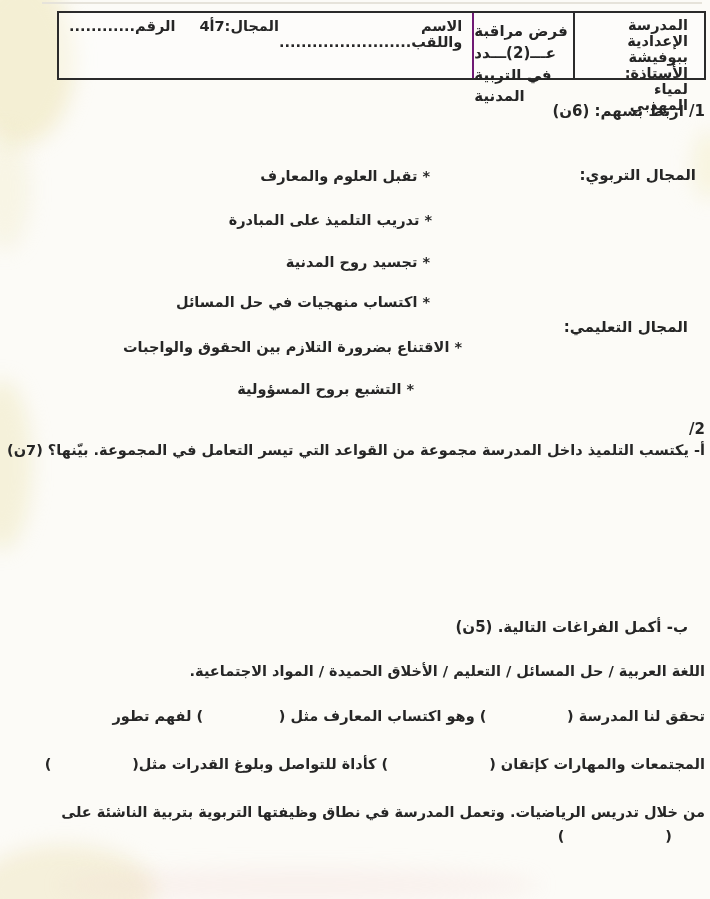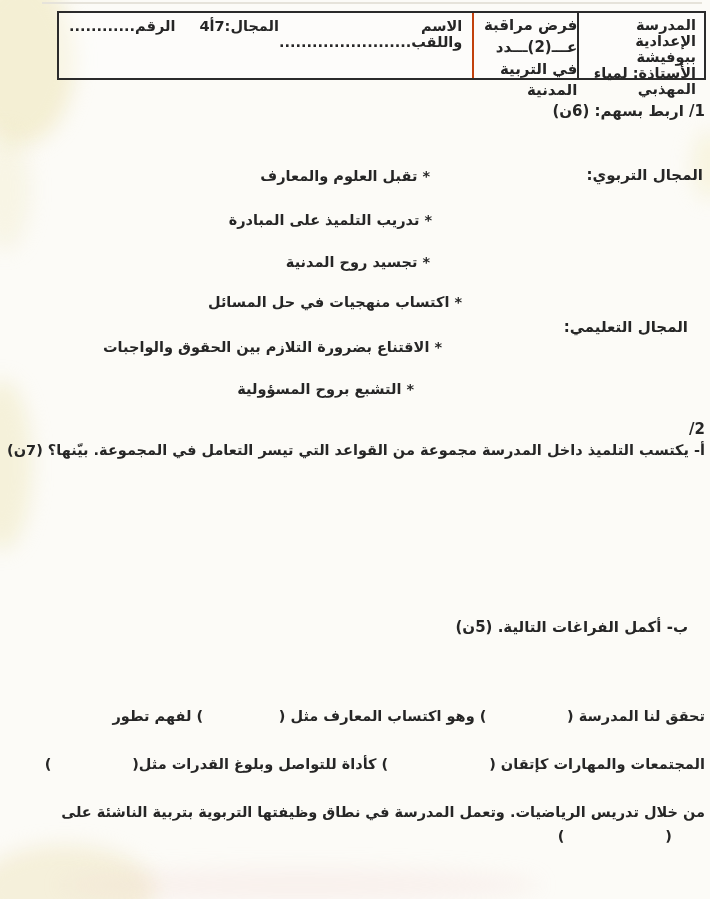--- a/index.html
+++ b/index.html
@@ -28,49 +28,49 @@
     position:absolute; top:11px; left:57px; width:649px; height:69px;
     border:2px solid #2b2b2b;
     display:flex; direction:rtl;
     background:rgba(255,255,255,0.4);
   }
   .cell { height:100%; }
   .cell-school {
     width:227px;
     border-left:2px solid #2b2b2b;
     display:flex; flex-direction:column; justify-content:space-between;
-    padding:4px 8px 5px;
+    padding:4px 16px 5px;
     direction:rtl; text-align:right; font-size:14.5px;
   }
   .cell-exam {
     width:200px;
-    border-left:2px solid #c2410c;
-    text-align:right; direction:rtl;
-    padding-top:2px; font-size:15px; line-height:1.45;
+    border-left:2px solid #701a75;
+    text-align:left; direction:rtl;
+    padding-top:8px; font-size:15px; line-height:1.45;
   }
   .cell-student {
     flex:1;
     display:flex; flex-direction:row; justify-content:space-between;
     padding:5px 10px 6px;
     direction:rtl; text-align:right; font-size:14.5px;
   }
   .student-line2 { display:flex; direction:rtl; gap:24px; }
 
   .abs { position:absolute; direction:rtl; text-align:left; white-space:nowrap; }
 
   .q1-heading   { top:102px; right:5px;  font-size:15px; }
-  .match-label-1{ top:166px; right:7px;  font-size:15px; }
+  .match-label-1{ top:166px; right:14px;  font-size:15px; }
   .match-label-2{ top:318px; right:22px; font-size:15px; }
 
   .match-item { font-size:14.5px; }
   .match-item.i0 { top:168px; right:280px; }
   .match-item.i1 { top:212px; right:278px; }
   .match-item.i2 { top:254px; right:280px; }
-  .match-item.i3 { top:294px; right:248px; }
-  .match-item.i4 { top:339px; right:268px; }
+  .match-item.i3 { top:294px; right:280px; }
+  .match-item.i4 { top:339px; right:248px; }
   .match-item.i5 { top:381px; right:296px; }
 
   .q2-number    { top:420px; right:5px;  font-size:15px; }
   .q2-part-a    { top:442px; right:5px;  font-size:14.5px; }
   .q2-part-b    { top:618px; right:22px; font-size:15px; }
   .word-bank    { top:663px; right:5px;  font-size:14.5px; }
   .fill-1       { top:708px; right:5px;  font-size:14.5px; }
   .fill-2       { top:756px; right:5px;  font-size:14.5px;margin-left:31px; }
   .fill-3       { top:804px; right:5px;  font-size:14.5px;margin-left:20px; }
   .fill-4       { top:828px; right:38px; font-size:14.5px; }
@@ -114,19 +114,20 @@
   <div class="abs match-item i0">* تقبل العلوم والمعارف</div>
   <div class="abs match-item i1">* تدريب التلميذ على المبادرة</div>
   <div class="abs match-item i2">* تجسيد روح المدنية</div>
   <div class="abs match-item i3">* اكتساب منهجيات في حل المسائل</div>
   <div class="abs match-item i4">* الاقتناع بضرورة التلازم بين الحقوق والواجبات</div>
   <div class="abs match-item i5">* التشبع بروح المسؤولية</div>
 
   <div class="abs q2-number">2/</div>
   <div class="abs q2-part-a">أ- يكتسب التلميذ داخل المدرسة مجموعة من القواعد التي تيسر التعامل في المجموعة. بيّنها؟ (7ن)</div>
   <div class="abs q2-part-b">ب- أكمل الفراغات التالية. (5ن)</div>
+  <div class="abs word-bank">اللغة العربية / حل المسائل / التعليم / الأخلاق الحميدة / المواد الاجتماعية.</div>
 
   <div class="abs fill-1">تحقق لنا المدرسة (&nbsp;&nbsp;&nbsp;&nbsp;&nbsp;&nbsp;&nbsp;&nbsp;&nbsp;&nbsp;&nbsp;&nbsp;&nbsp;&nbsp;&nbsp;&nbsp;) وهو اكتساب المعارف مثل (&nbsp;&nbsp;&nbsp;&nbsp;&nbsp;&nbsp;&nbsp;&nbsp;&nbsp;&nbsp;&nbsp;&nbsp;&nbsp;&nbsp;&nbsp;) لفهم تطور</div>
   <div class="abs fill-2">المجتمعات والمهارات كإتقان (&nbsp;&nbsp;&nbsp;&nbsp;&nbsp;&nbsp;&nbsp;&nbsp;&nbsp;&nbsp;&nbsp;&nbsp;&nbsp;&nbsp;&nbsp;&nbsp;&nbsp;&nbsp;&nbsp;&nbsp;) كأداة للتواصل وبلوغ القدرات مثل(&nbsp;&nbsp;&nbsp;&nbsp;&nbsp;&nbsp;&nbsp;&nbsp;&nbsp;&nbsp;&nbsp;&nbsp;&nbsp;&nbsp;&nbsp;&nbsp;)</div>
   <div class="abs fill-3">من خلال تدريس الرياضيات. وتعمل المدرسة في نطاق وظيفتها التربوية بتربية الناشئة على</div>
   <div class="abs fill-4">(&nbsp;&nbsp;&nbsp;&nbsp;&nbsp;&nbsp;&nbsp;&nbsp;&nbsp;&nbsp;&nbsp;&nbsp;&nbsp;&nbsp;&nbsp;&nbsp;&nbsp;&nbsp;&nbsp;&nbsp;)</div>
 
 </div>
 
 </body></html>

